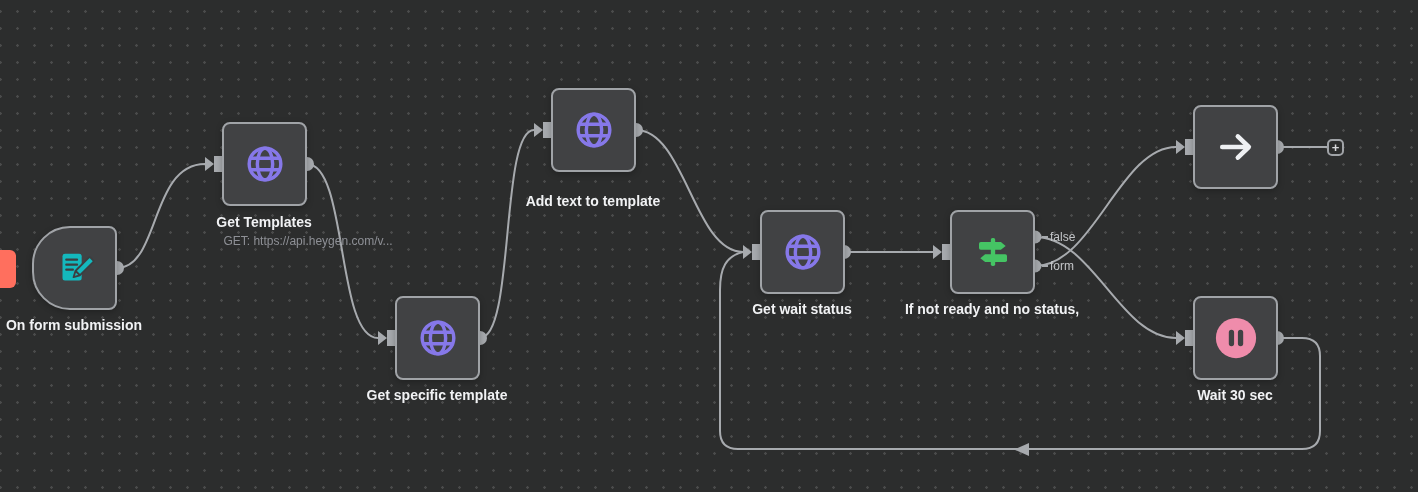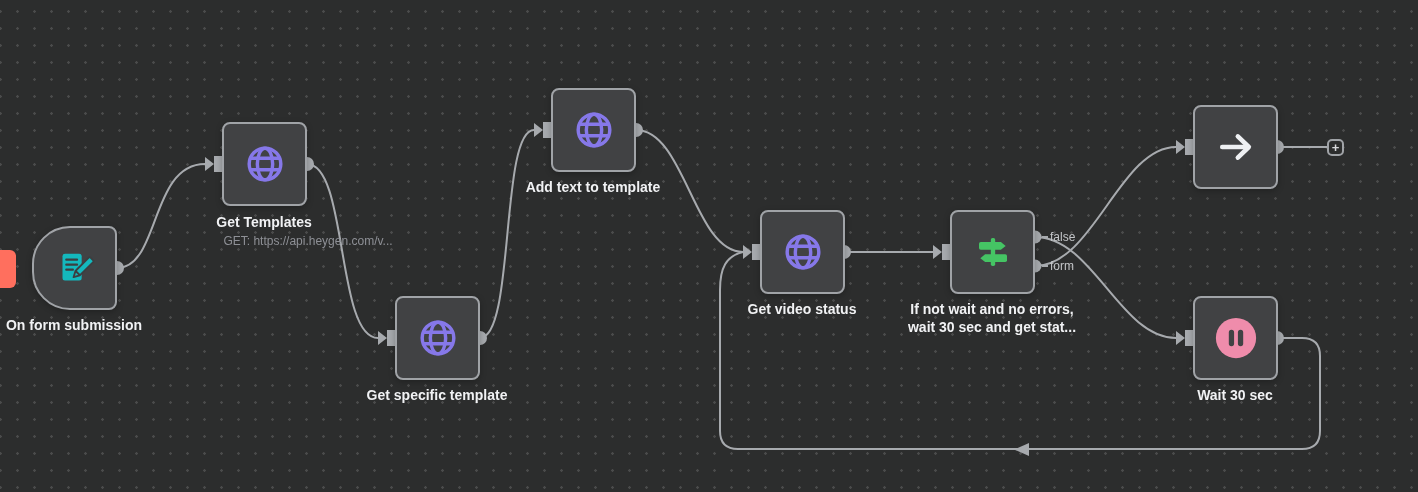--- a/index.html
+++ b/index.html
@@ -183,24 +183,23 @@
       <circle cx="24" cy="24" r="21" fill="#ef8cab"></circle>
       <rect x="16.5" y="15.5" width="5.5" height="17" rx="2.7" fill="#414244"></rect>
       <rect x="26" y="15.5" width="5.5" height="17" rx="2.7" fill="#414244"></rect>
     </svg>
   </div>
 
   <div class="node-label" style="left:74px;top:316px;text-align:right;">On form submission</div>
   <div class="node-label" style="left:264px;top:213px;">Get Templates</div>
   <div class="node-sub" style="left:264px;top:234px;margin-left:44px;">GET: https://api.heygen.com/v...</div>
   <div class="node-label" style="left:437px;top:386px;">Get specific template</div>
-  <div class="node-label" style="left:593px;top:178px;">Add text to template</div>
-  <div class="node-label" style="left:802px;top:300px;">Get video status</div>
-  <div class="node-label" style="left:992px;top:300px;">If not wait and no errors,</div>
-  <div class="node-label" style="left:992px;top:318px;">wait 30 sec and get stat...</div>
+  <div class="node-label" style="left:593px;top:192px;">Add text to template</div>
+  <div class="node-label" style="left:802px;top:300px;">Get wait status</div>
+  <div class="node-label" style="left:992px;top:300px;">If not ready and no status,</div>
   <div class="node-label" style="left:1235px;top:386px;">Wait 30 sec</div>
 
   <div class="port-label" style="left:1050px;top:231px;">false</div>
   <div class="port-label" style="left:1050px;top:260px;">form</div>
 
   <div class="plus-btn">
     <span>+</span>
   </div>
 
 </div>

